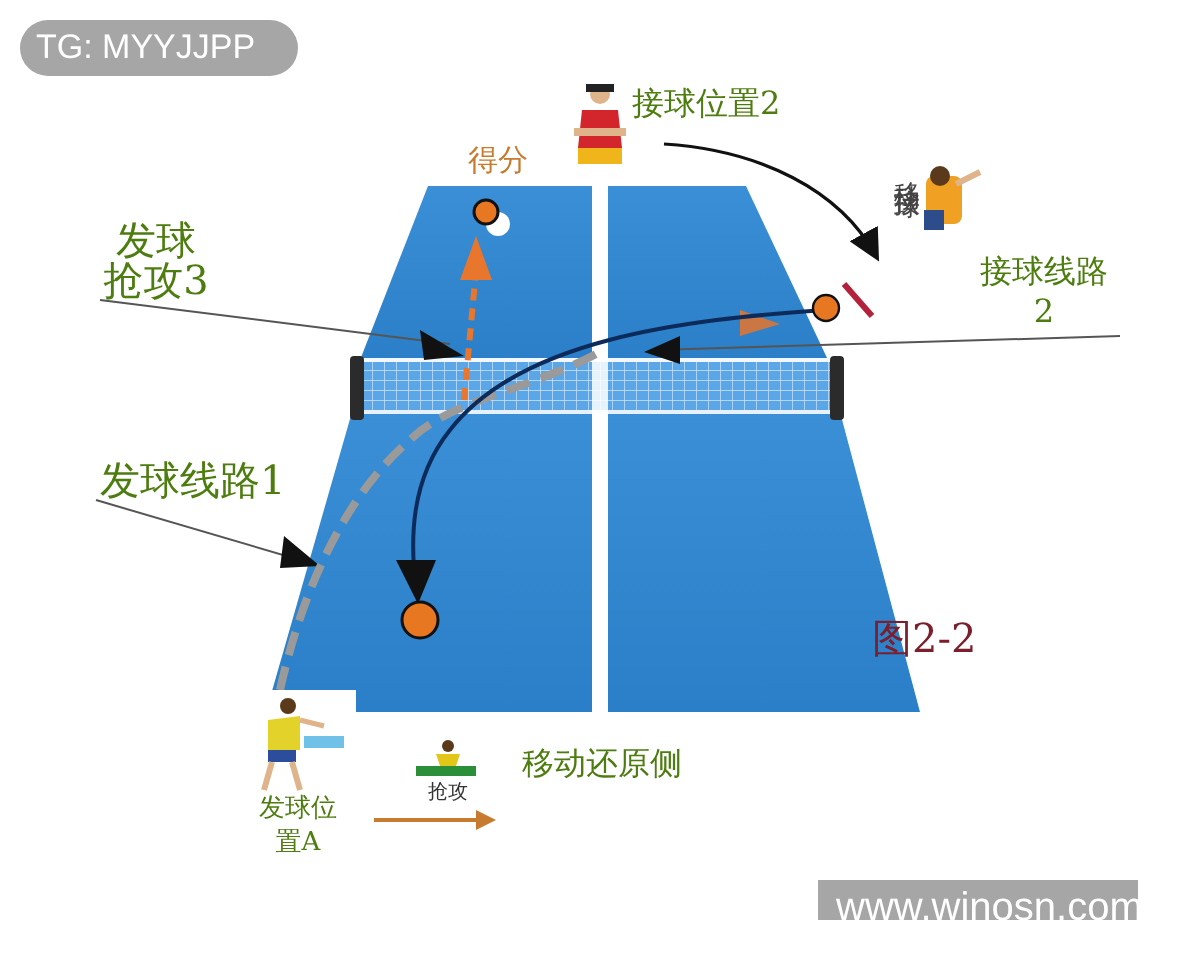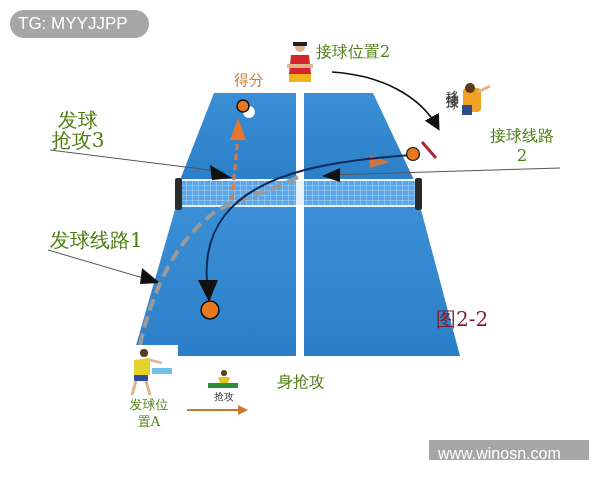--- a/index.html
+++ b/index.html
@@ -2,21 +2,21 @@
 <html><head>
 <meta charset="utf-8">
 <style>
   html, body { margin:0; padding:0; background:#ffffff; }
   body { width:600px; height:480px; position:relative; overflow:hidden;
          font-family:"DejaVu Serif", "Liberation Serif", serif; }
   .wm { position:absolute; background:#a6a6a6; color:#ffffff;
         font-family:"Liberation Sans","DejaVu Sans",sans-serif; font-size:17px;
         line-height:28px; padding:0 8px; }
   #wm-top { left:10px; top:10px; width:123px; height:28px;border-radius:14px; }
-  #wm-bot { left:429px; top:440px; width:142px; height:20px; font-size:16px; padding:0 9px; }
+  #wm-bot { left:409px; top:440px; width:142px; height:20px; font-size:20px; padding:0 9px; }
   svg.diagram { position:absolute; left:0; top:0; }
   .lbl { position:absolute; color:#4d7c0f; font-size:16px; line-height:20px; white-space:nowrap; }
   .lbl-small { font-size:12px; line-height:16px; color:#333;font-family:Liberation Mono, monospace; }
   .lbl-orange { color:#c77b2e; }
   .lbl-red { color:#7a1f2b; font-size:20px; }
   .center { text-align:center; }
   .vert { writing-mode:vertical-rl; letter-spacing:2px; font-size:13px; color:#444; }
 </style>
 </head>
 <body>
@@ -127,17 +127,17 @@
   <div>发球</div>
   <div>抢攻3</div>
 </div>
 <div class="lbl" style="left:50px;top:230px;font-size:20px;">发球线路1</div>
 <div class="lbl center" style="left:122px;top:396px;width:54px;font-size:13px;line-height:17px;">
   <div>发球位</div>
   <div>置A</div>
 </div>
 <div class="lbl lbl-small" style="left:214px;top:390px;font-size:10px;">抢攻</div>
 <div class="lbl center" style="left:246px;top:372px;width:110px;font-size:16px;">
-  <div>身抢攻</div>
+  <div>移动还原侧</div>
 </div>
 <div class="lbl lbl-red" style="left:436px;top:309px;">图2-2</div>
 
 <div id="wm-bot" class="wm">www.winosn.com</div>
 
 </body></html>

